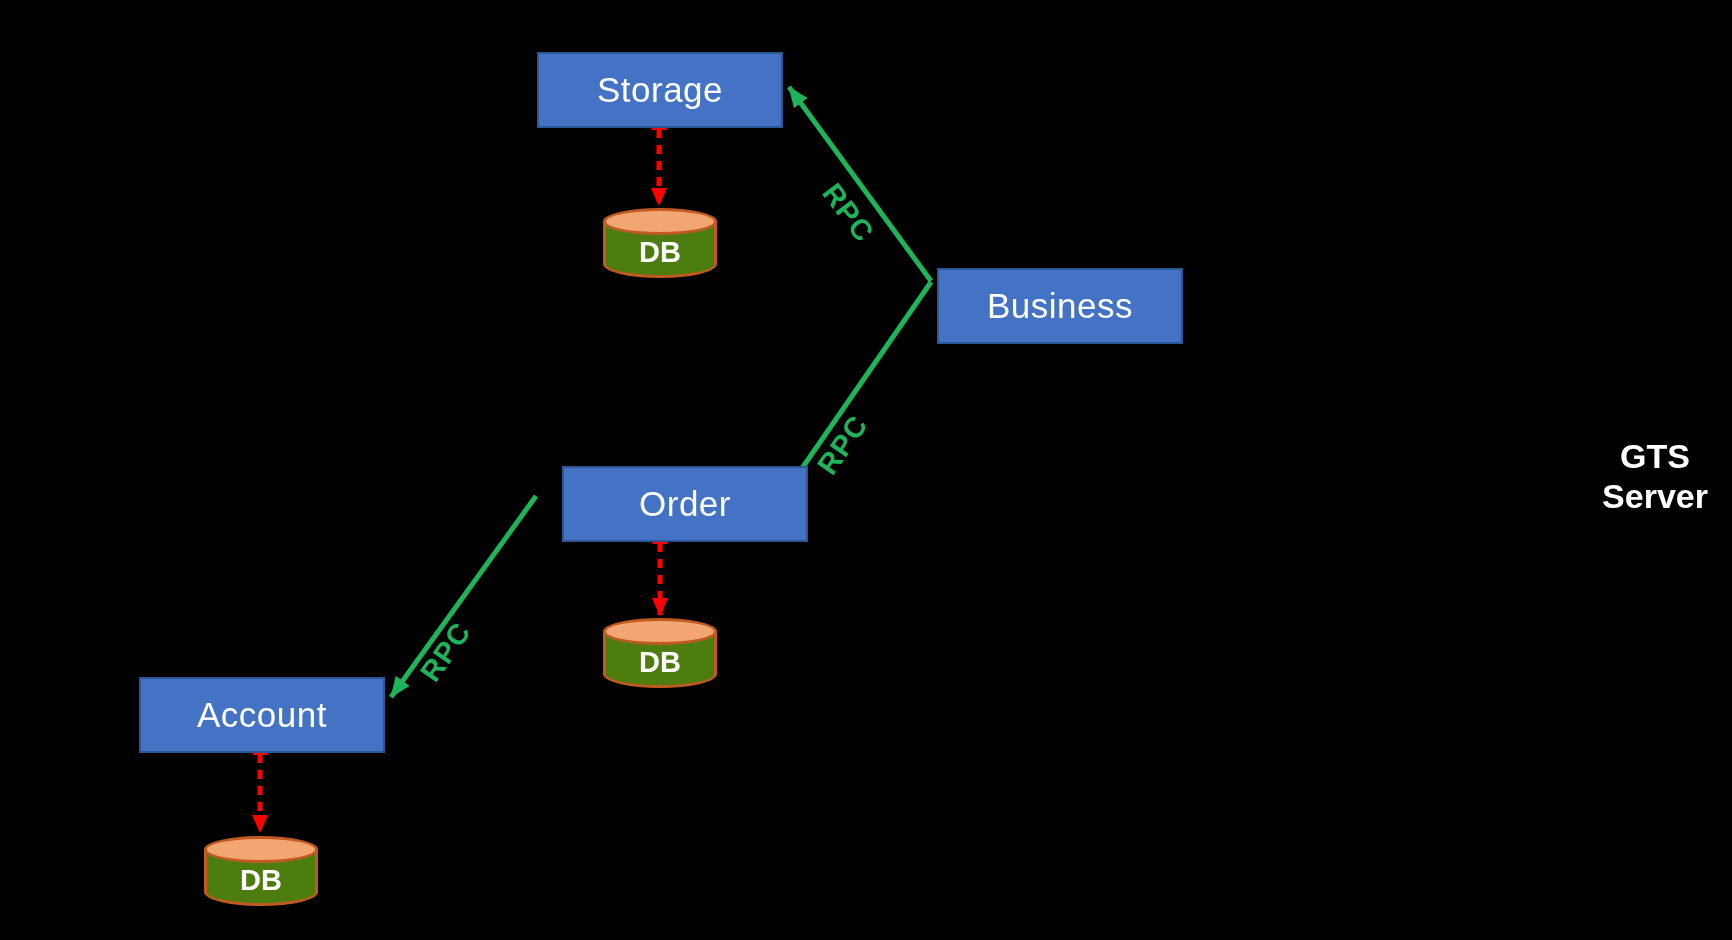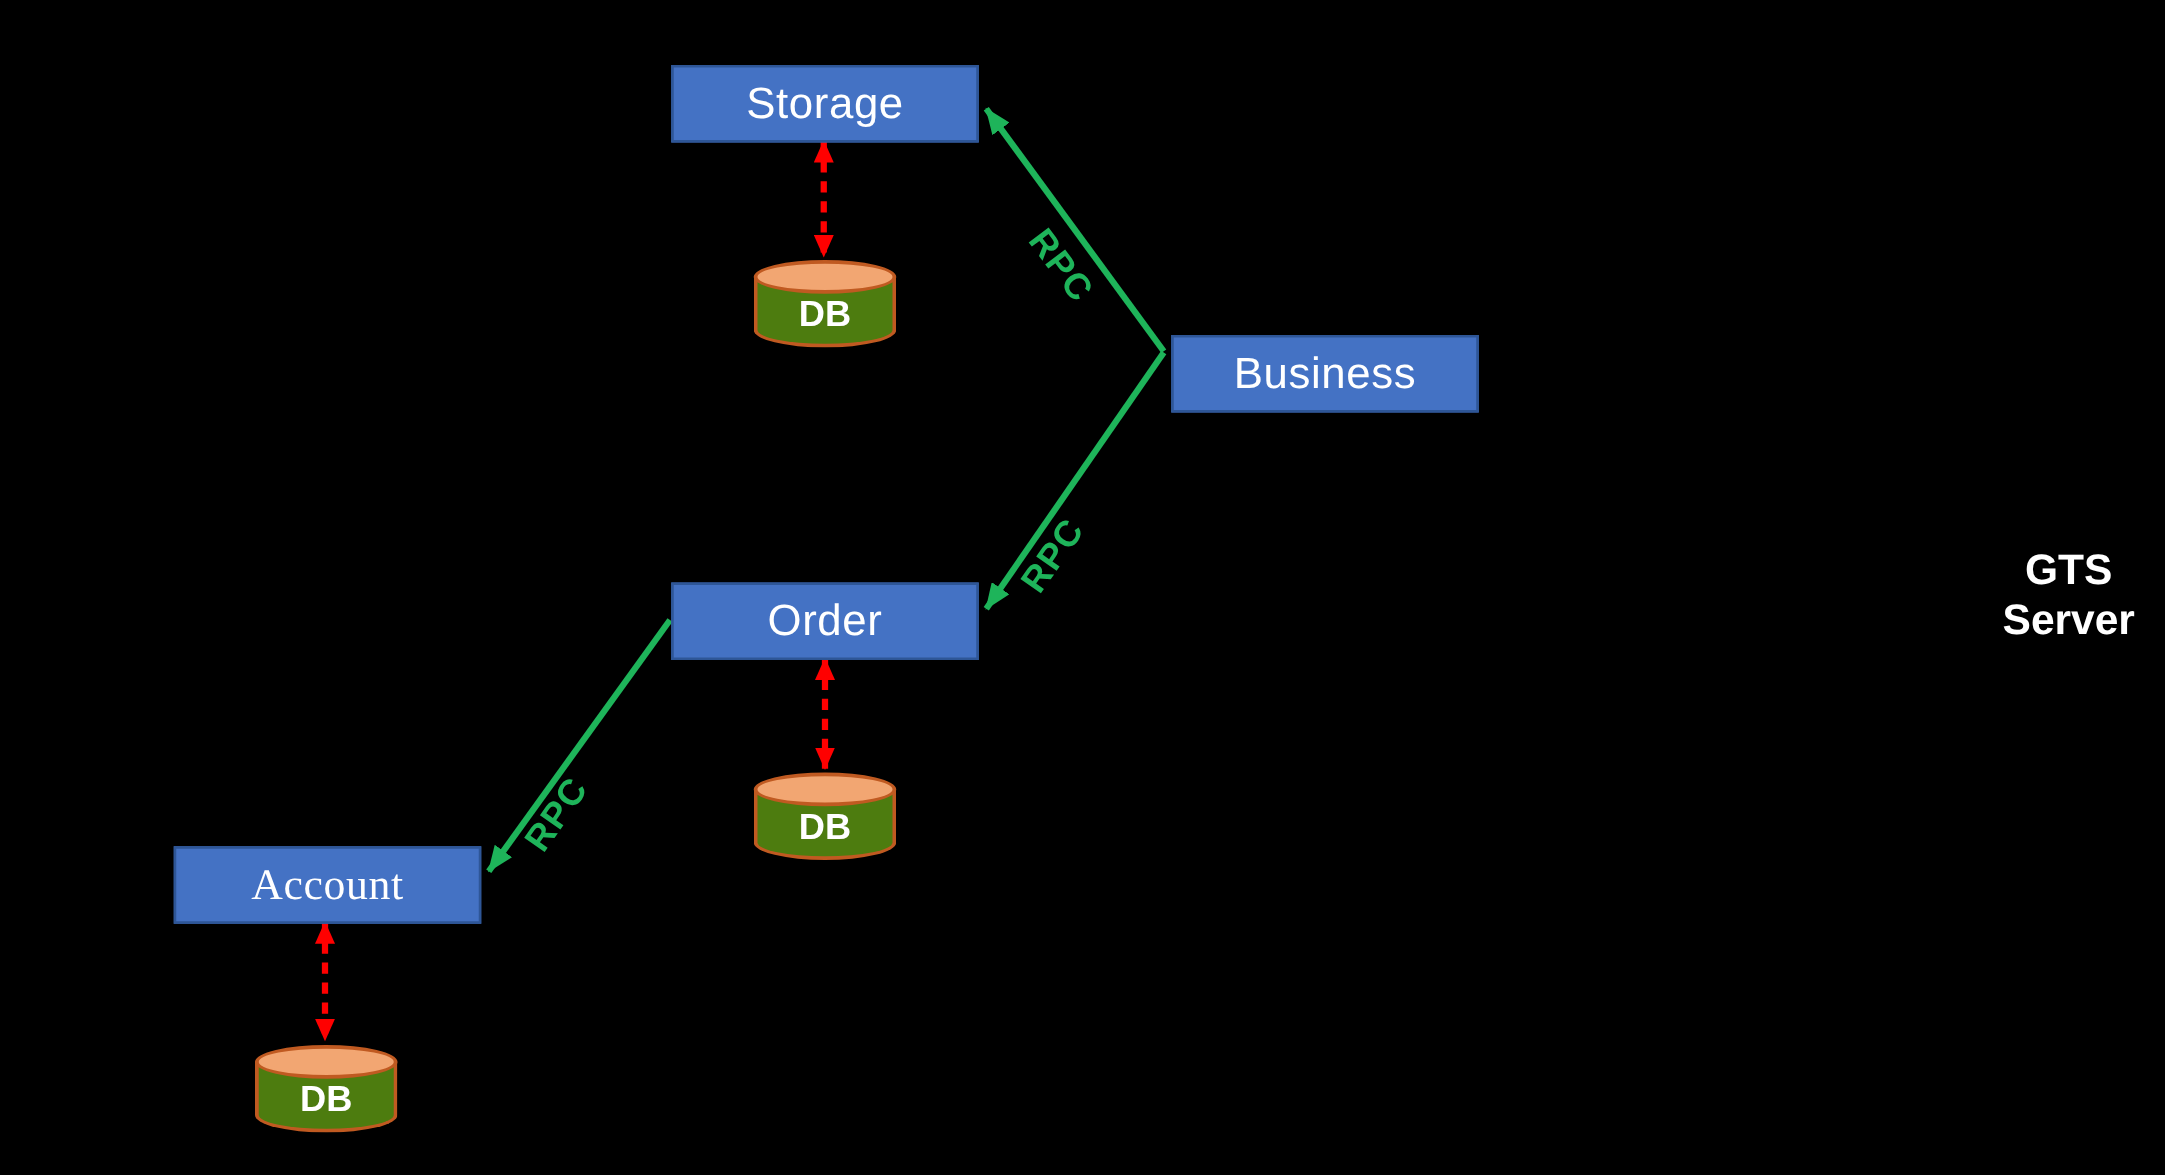--- a/index.html
+++ b/index.html
@@ -17,39 +17,39 @@
   }
   .edges-layer {
     position: absolute;
     left: 0;
     top: 0;
     z-index: 1;
   }
   .node {
     position: absolute;
     width: 246px;
-    height: 62px;
+    height: 76px;
     background: #4472C4;
     border: 2px solid #2E5697;
     box-sizing: border-box;
     display: flex;
     align-items: center;
     justify-content: center;
     z-index: 3;
   }
   .node-label {
     color: #FFFFFF;
     font-size: 35px;
     letter-spacing: 0.5px;
     white-space: nowrap;
   }
   .node-storage  { left: 537px; top: 52px;  }
   .node-business { left: 937px; top: 254px; margin-top: 14px; }
-  .node-order    { left: 537px; top: 466px; }
-  .node-account  { left: 139px; top: 677px; font-family: Liberation Serif, serif; }
+  .node-order    { left: 562px; top: 466px; }
+  .node-account  { left: 139px; top: 677px; }
 
   .cylinder {
     position: absolute;
     width: 114px;
     height: 70px;
     z-index: 3;
   }
   .db-storage { left: 603px; top: 208px; }
   .db-order   { left: 603px; top: 618px; }
   .db-account { left: 204px; top: 836px; }

